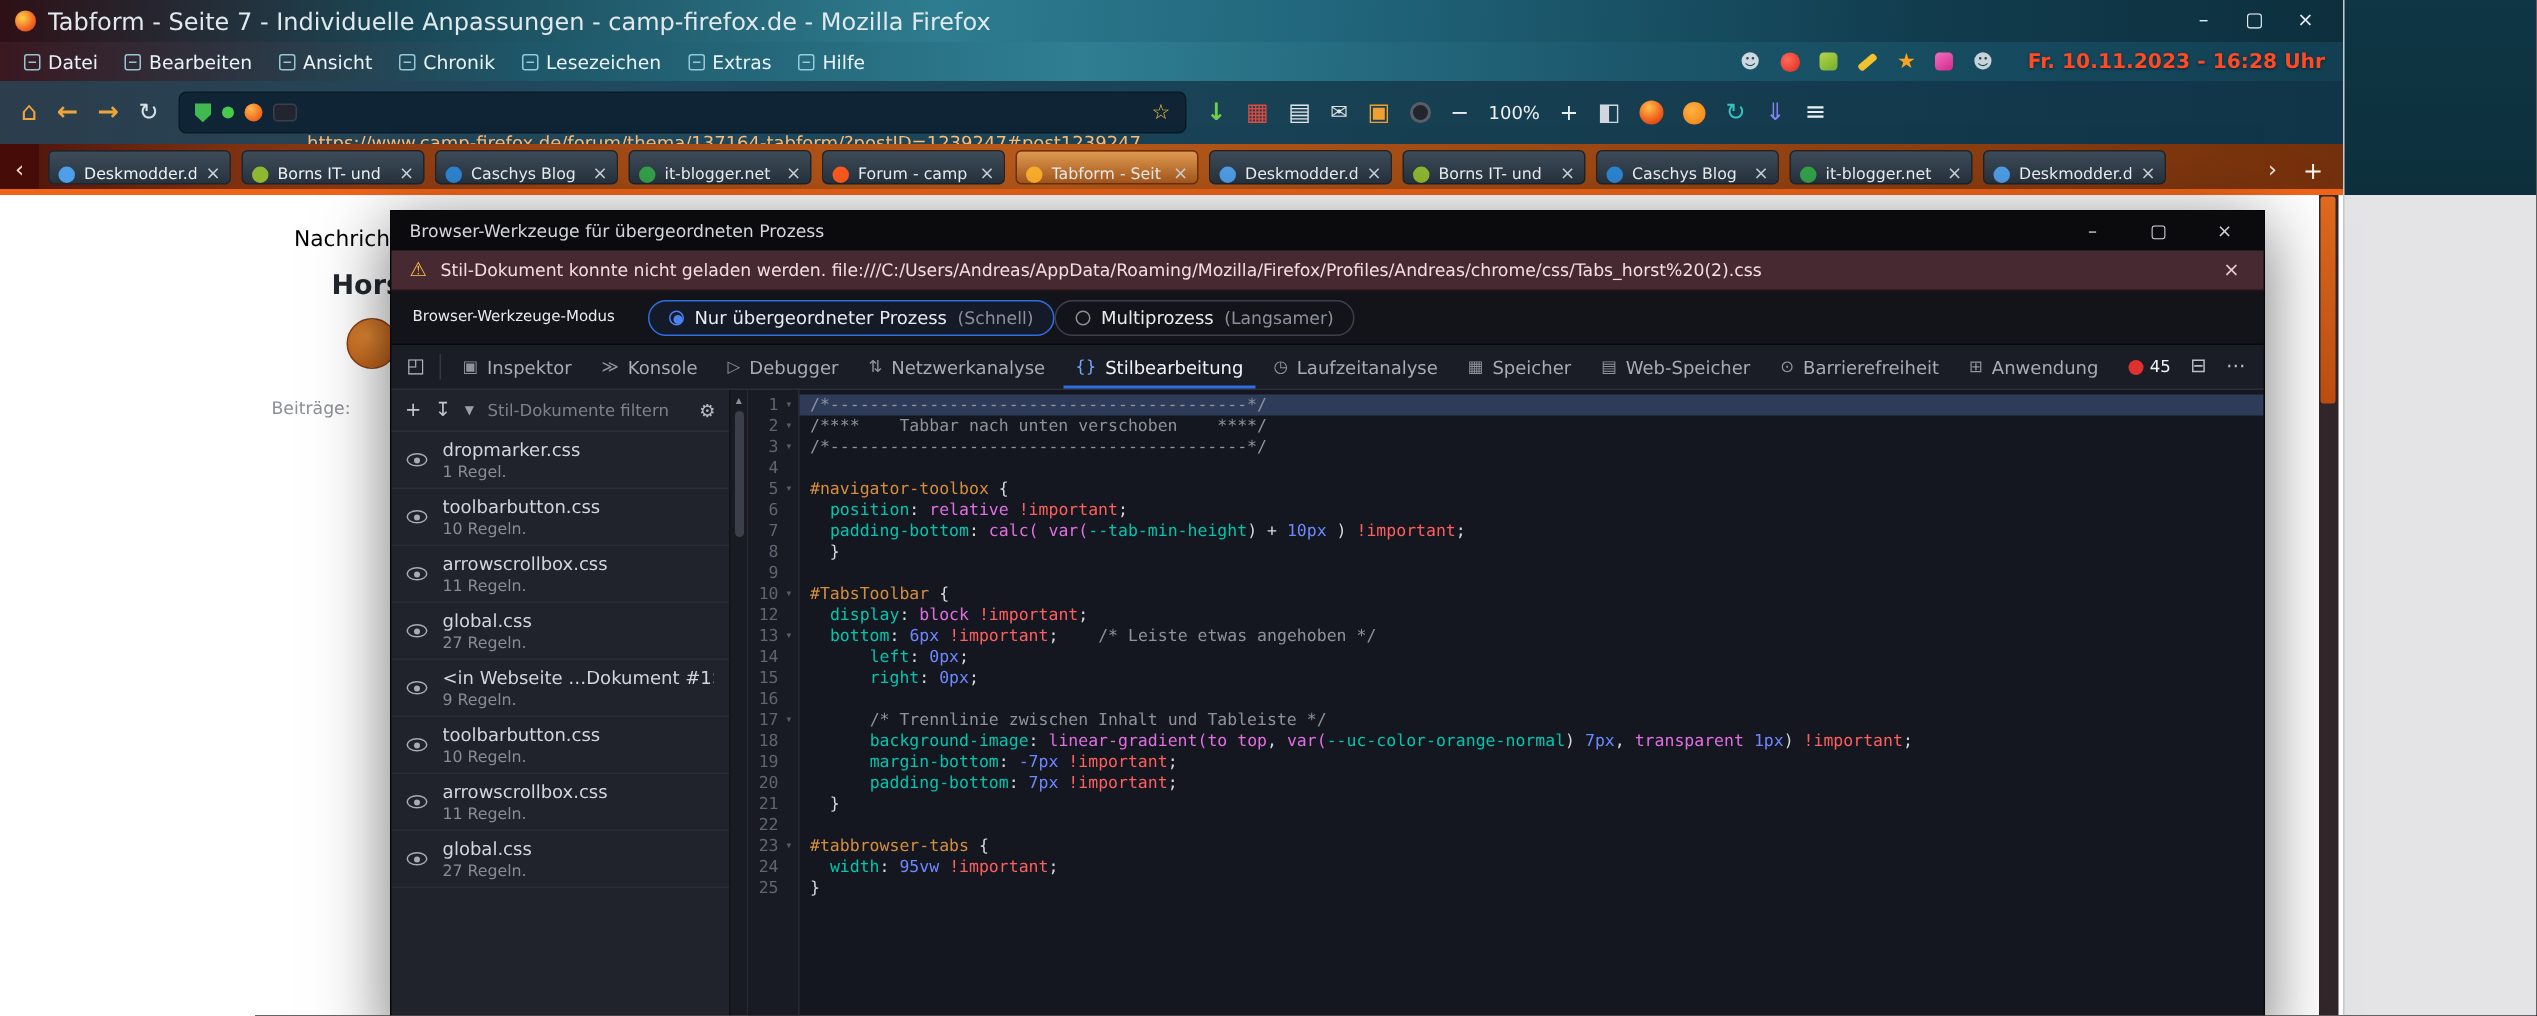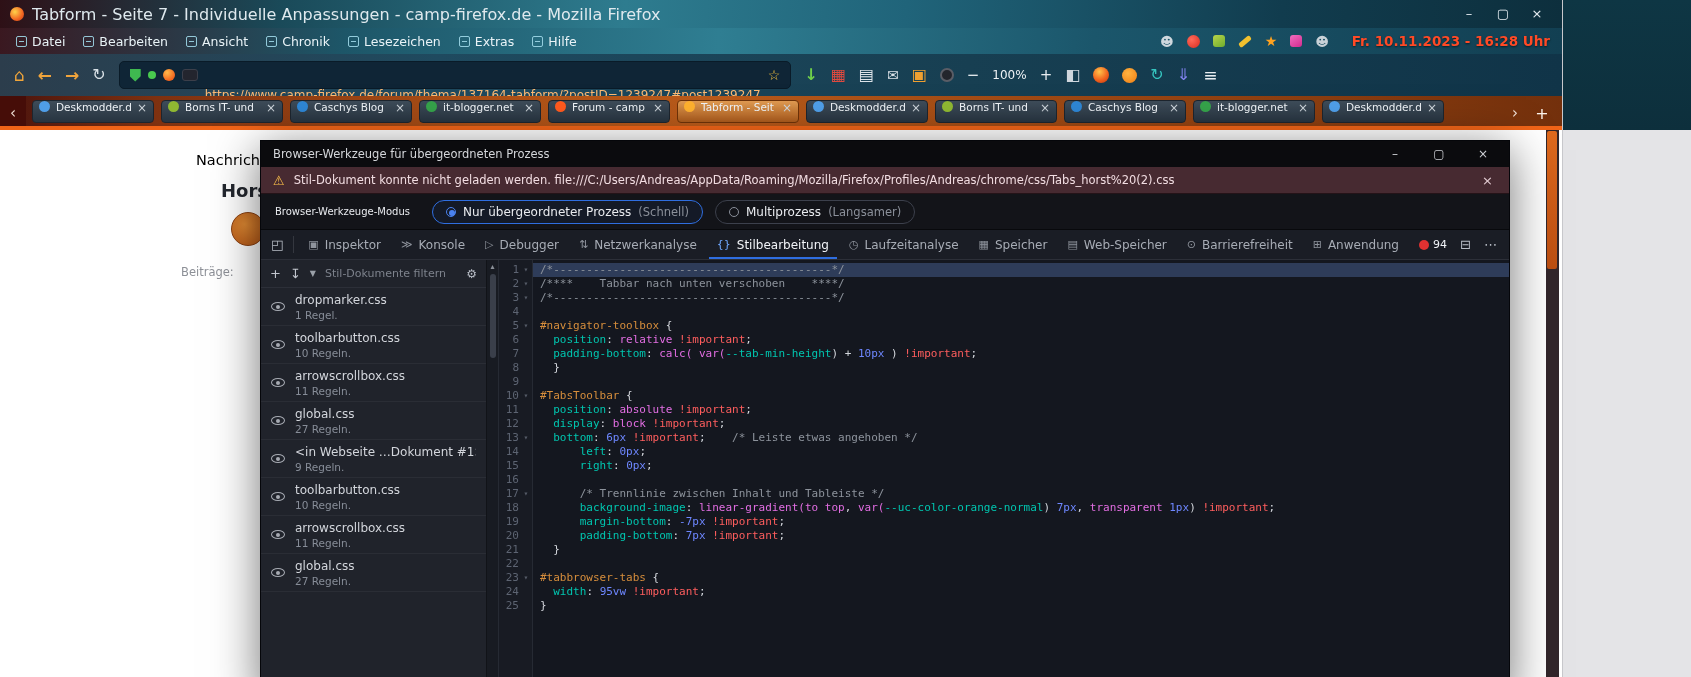--- a/index.html
+++ b/index.html
@@ -67,21 +67,21 @@
   .sync{color:#35c4bf;}
   .arr{color:#8585f5;}
   .ham{color:#e8eef2;font-size:17px;}
 
   .tabbar{height:34px;position:relative;display:flex;align-items:center;
     background:linear-gradient(90deg,#4a130d 0%,#7e3110 10%,#aa4f16 30%,#b85a1a 45%,#a04a14 65%,#8a3d10 85%,#73300c 100%);}
   .tabbar::after{content:"";position:absolute;left:0;right:0;bottom:0;height:4px;background:#f06418;}
   .tab-scroll{width:26px;text-align:center;color:#f2e3d8;font-size:15px;}
   .tab-scroll.left{align-self:stretch;display:flex;align-items:center;justify-content:center;background:#460d08;}
   .tabs{display:flex;align-items:center;gap:7px;margin-left:6px;}
-  .tab{width:122px;height:23px;display:flex;align-items:flex-start;gap:6px;padding:0 6px;border-radius:4px;
+  .tab{width:122px;height:23px;display:flex;align-items:flex-end;gap:6px;padding:0 6px;border-radius:4px;
     background:linear-gradient(180deg,#3e4c59,#273440);border:1px solid #1d252e;margin-bottom:3px;}
   .tab[data-active="true"]{background:linear-gradient(180deg,#e09b52,#aa5a1c);border-color:#6e3208;}
   .fav{width:11px;height:11px;border-radius:50%;flex:0 0 auto;background:#888;}
   .tab-title{flex:1;color:#eef2f6;font-size:10.5px;white-space:nowrap;overflow:hidden;}
   .tab-close{color:#cdd4da;font-size:12px;}
   .tab-scroll.right{margin-left:auto;}
   .new-tab{width:28px;text-align:center;color:#fdf4ec;font-size:16px;margin-right:6px;}
 
   
   .page{position:absolute;left:0;top:130px;width:1562px;bottom:0;background:#ffffff;}
@@ -101,21 +101,21 @@
   .dt-title{color:#d4d6da;font-size:11.5px;flex:1;white-space:nowrap;overflow:hidden;}
   .dt .wc{color:#cfd1d6;font-size:12px;width:44px;line-height:24px;}
   .dt-warn{height:27px;background:#472a31;border-bottom:1px solid #241318;display:flex;align-items:center;
     gap:9px;padding:0 12px;flex:0 0 auto;}
   .warn-ic{color:#ffc24a;font-size:13px;}
   .warn-tx{color:#f2dde2;font-size:11.5px;flex:1;white-space:nowrap;overflow:hidden;}
   .warn-x{color:#e3ccd2;font-size:13px;padding:0 4px;}
   .dt-mode{height:36px;background:#131419;display:flex;align-items:center;gap:22px;padding:0 14px;
     border-bottom:1px solid #08090c;flex:0 0 auto;}
   .dt-mode-label{color:#e8eaee;font-size:10px;}
-  .pills{display:flex;align-items:flex-end;gap:12px;}
+  .pills{display:flex;align-items:flex-end;gap:0;}
   .pill{display:flex;align-items:center;gap:7px;padding:4px 13px;border:1px solid #3c404c;border-radius:14px;}
   .pill[data-active="true"]{border-color:#2f6ee0;background:rgba(47,110,224,.07);}
   .radio{width:10px;height:10px;border-radius:50%;border:1px solid #8a8f99;position:relative;}
   .pill[data-active="true"] .radio{border-color:#4a82f0;}
   .pill[data-active="true"] .radio::after{content:"";position:absolute;left:2px;top:2px;width:6px;height:6px;
     border-radius:50%;background:#4a82f0;}
   .pl{color:#e9ebef;font-size:12px;white-space:nowrap;}
   .ph{color:#8b909a;font-size:11.5px;white-space:nowrap;}
   .dt-toolbar{height:30px;background:#1a1d25;border-bottom:1px solid #2c2f38;display:flex;align-items:center;flex:0 0 auto;}
   .dt-pick{color:#b8bdc6;font-size:13px;padding:0 10px;}
@@ -429,21 +429,21 @@
             </span>
 
             <span class="dt-tool">
               <span class="tt-ic">⊞</span>
               <span class="tt-lb">Anwendung</span>
             </span>
           </div>
         <div class="dt-right">
           <span class="err">
               <i class="err-dot"></i>
-              <span>94</span>
+              <span>45</span>
             </span>
           <span class="dt-ric">⊟</span>
           <span class="dt-ric">⋯</span>
         </div>
       </div>
 
       <div class="dt-main">
         <aside class="se-side">
           <div class="se-tb">
             <span class="se-ic">+</span>
@@ -583,25 +583,20 @@
                 <span class="fold"></span>
                 <span class="toks"></span>
               </div>
 
               <div class="cl">
                 <span class="ln">10</span>
                 <span class="fold">▾</span>
                 <span class="toks"><span class="tok" data-c="sel">#TabsToolbar</span><span class="tok" data-c="pln"> {</span></span>
               </div>
 
-              <div class="cl">
-                <span class="ln">11</span>
-                <span class="fold"></span>
-                <span class="toks"><span class="tok" data-c="pln">  </span><span class="tok" data-c="prop">position</span><span class="tok" data-c="pln">: </span><span class="tok" data-c="val">absolute</span><span class="tok" data-c="pln"> </span><span class="tok" data-c="imp">!important</span><span class="tok" data-c="pln">;</span></span>
-              </div>
 
               <div class="cl">
                 <span class="ln">12</span>
                 <span class="fold"></span>
                 <span class="toks"><span class="tok" data-c="pln">  </span><span class="tok" data-c="prop">display</span><span class="tok" data-c="pln">: </span><span class="tok" data-c="val">block</span><span class="tok" data-c="pln"> </span><span class="tok" data-c="imp">!important</span><span class="tok" data-c="pln">;</span></span>
               </div>
 
               <div class="cl">
                 <span class="ln">13</span>
                 <span class="fold">▾</span>

